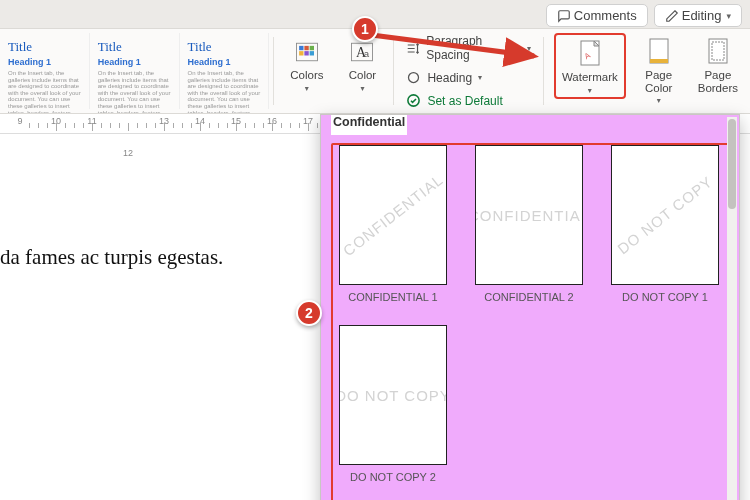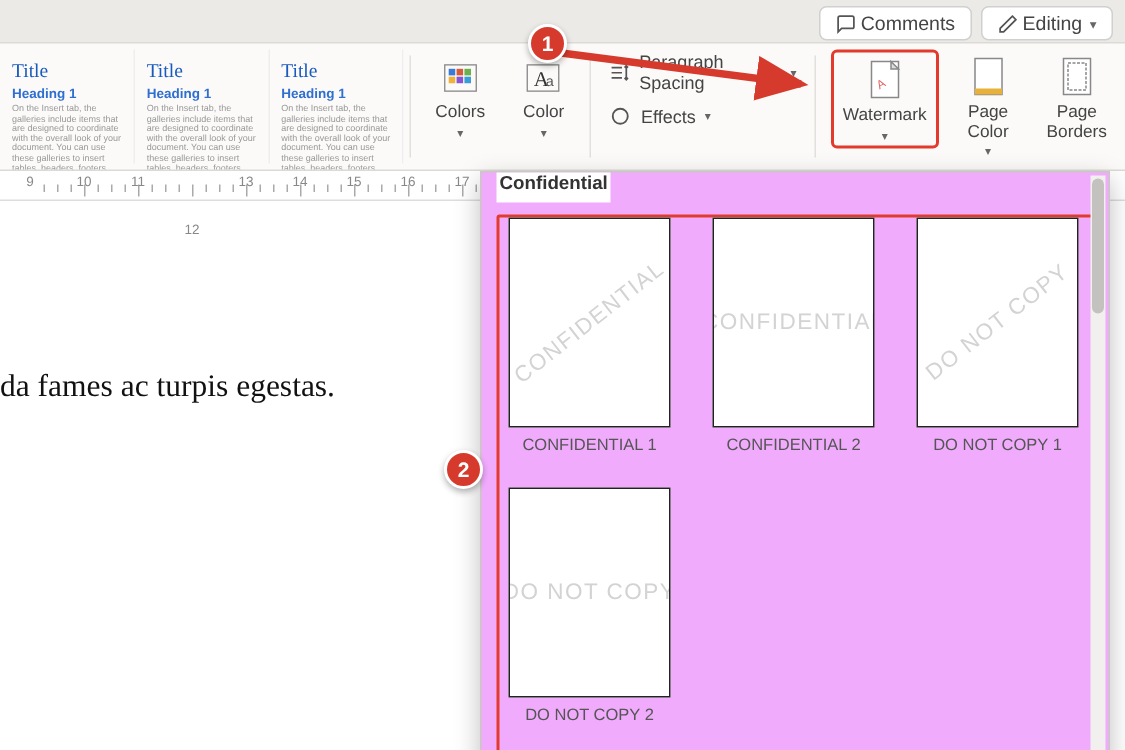--- a/index.html
+++ b/index.html
@@ -139,22 +139,29 @@
       <svg width="15" height="15" viewBox="0 0 24 24" fill="none" stroke="#555" stroke-width="2">
           <path d="M3 6h12M3 12h12M3 18h12M20 4v16M18 6l2-2 2 2M18 18l2 2 2-2"></path>
         </svg>
       <span>Paragraph Spacing</span>
       <span class="chev">▾</span>
     </div>
     <div class="small-item">
       <svg width="15" height="15" viewBox="0 0 24 24" fill="none" stroke="#555" stroke-width="2">
           <circle cx="12" cy="12" r="8"></circle>
         </svg>
-      <span>Effects</span>
-      <span class="chev">▾</span>
+      <span>Heading</span>
+      <span class="chev">▾</span>
+    </div>
+    <div class="small-item green">
+      <svg width="15" height="15" viewBox="0 0 24 24" fill="none" stroke="#0e7a39" stroke-width="2.5">
+          <circle cx="12" cy="12" r="9"></circle>
+          <path d="M8 12.5l2.5 2.5L16 9.5"></path>
+        </svg>
+      <span>Set as Default</span>
     </div>
   </div>
 
   <div class="sep"></div>
 
   <div class="ribbon-group">
     <div class="big-btn watermark-btn">
       <div class="iconbox">
         <svg width="28" height="30" viewBox="0 0 28 30">
             <rect x="5" y="2" width="18" height="24" fill="#fff" stroke="#888"></rect>

